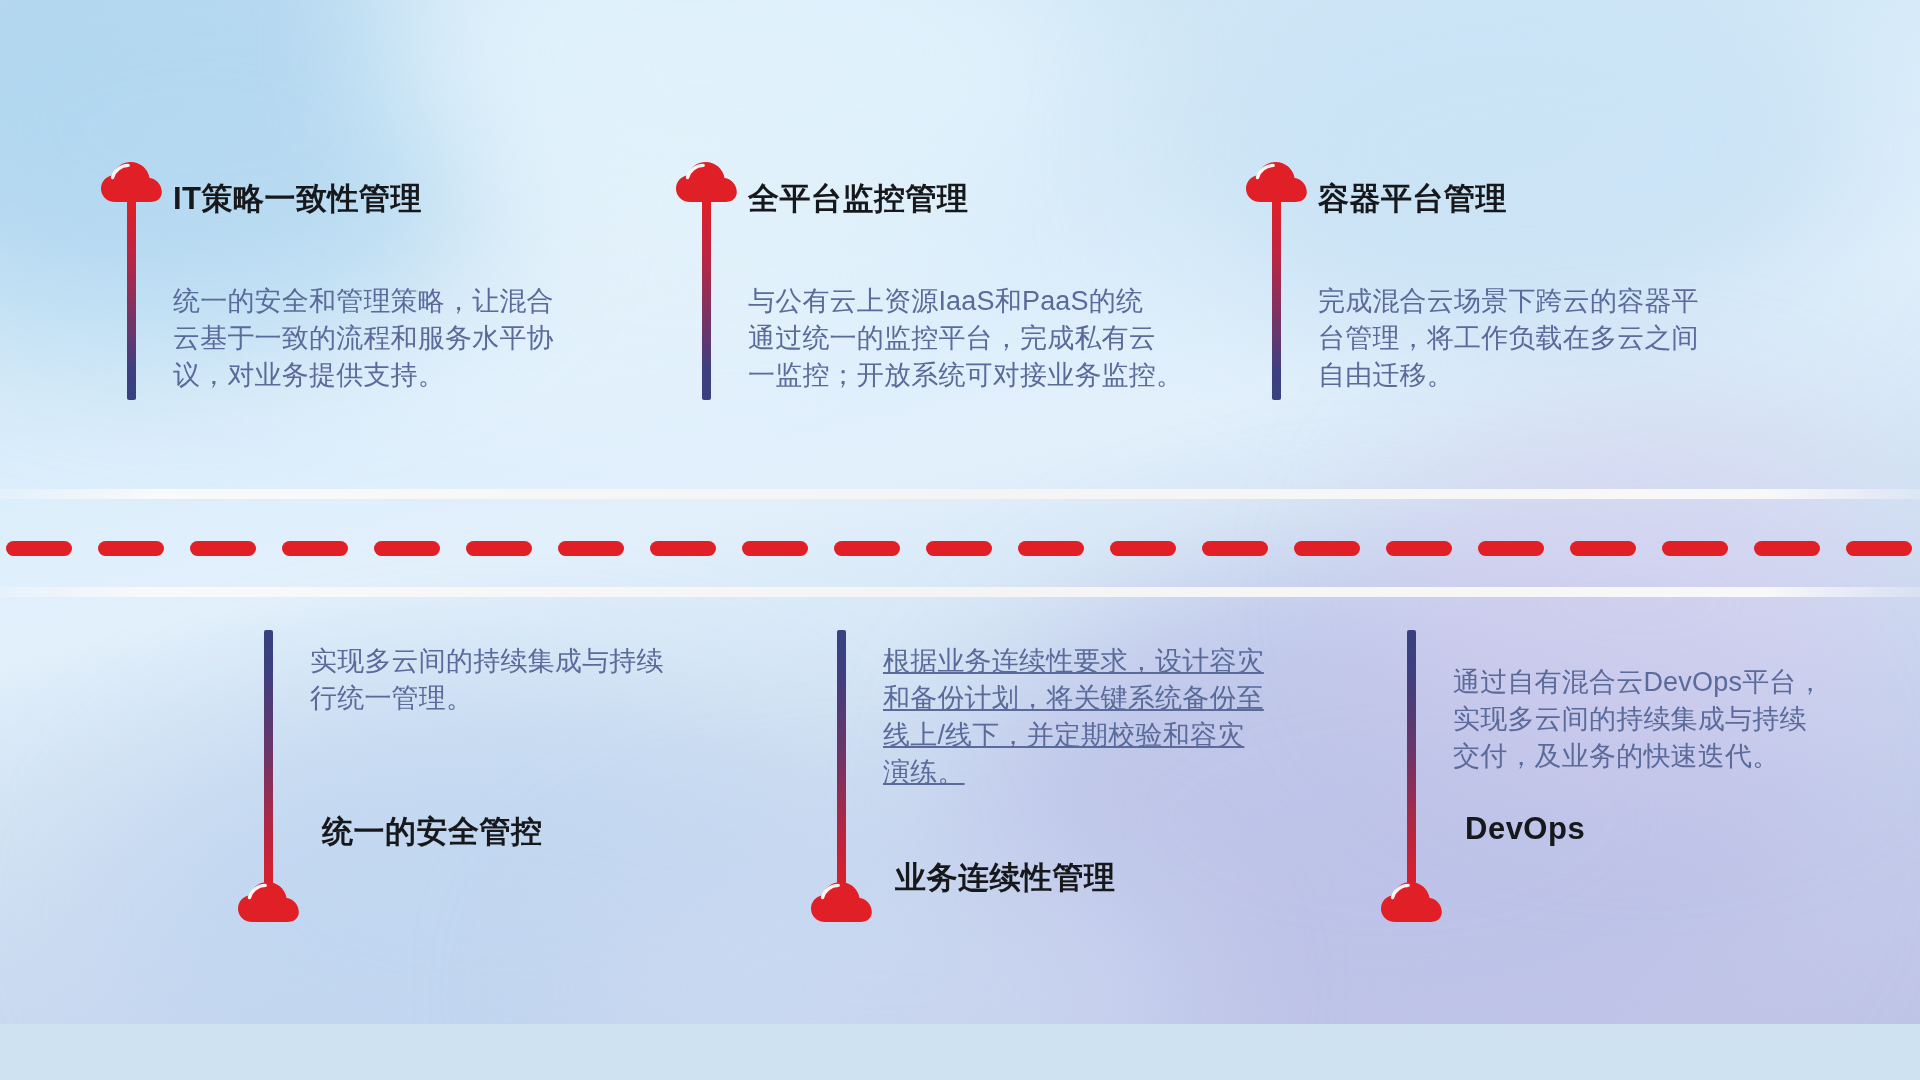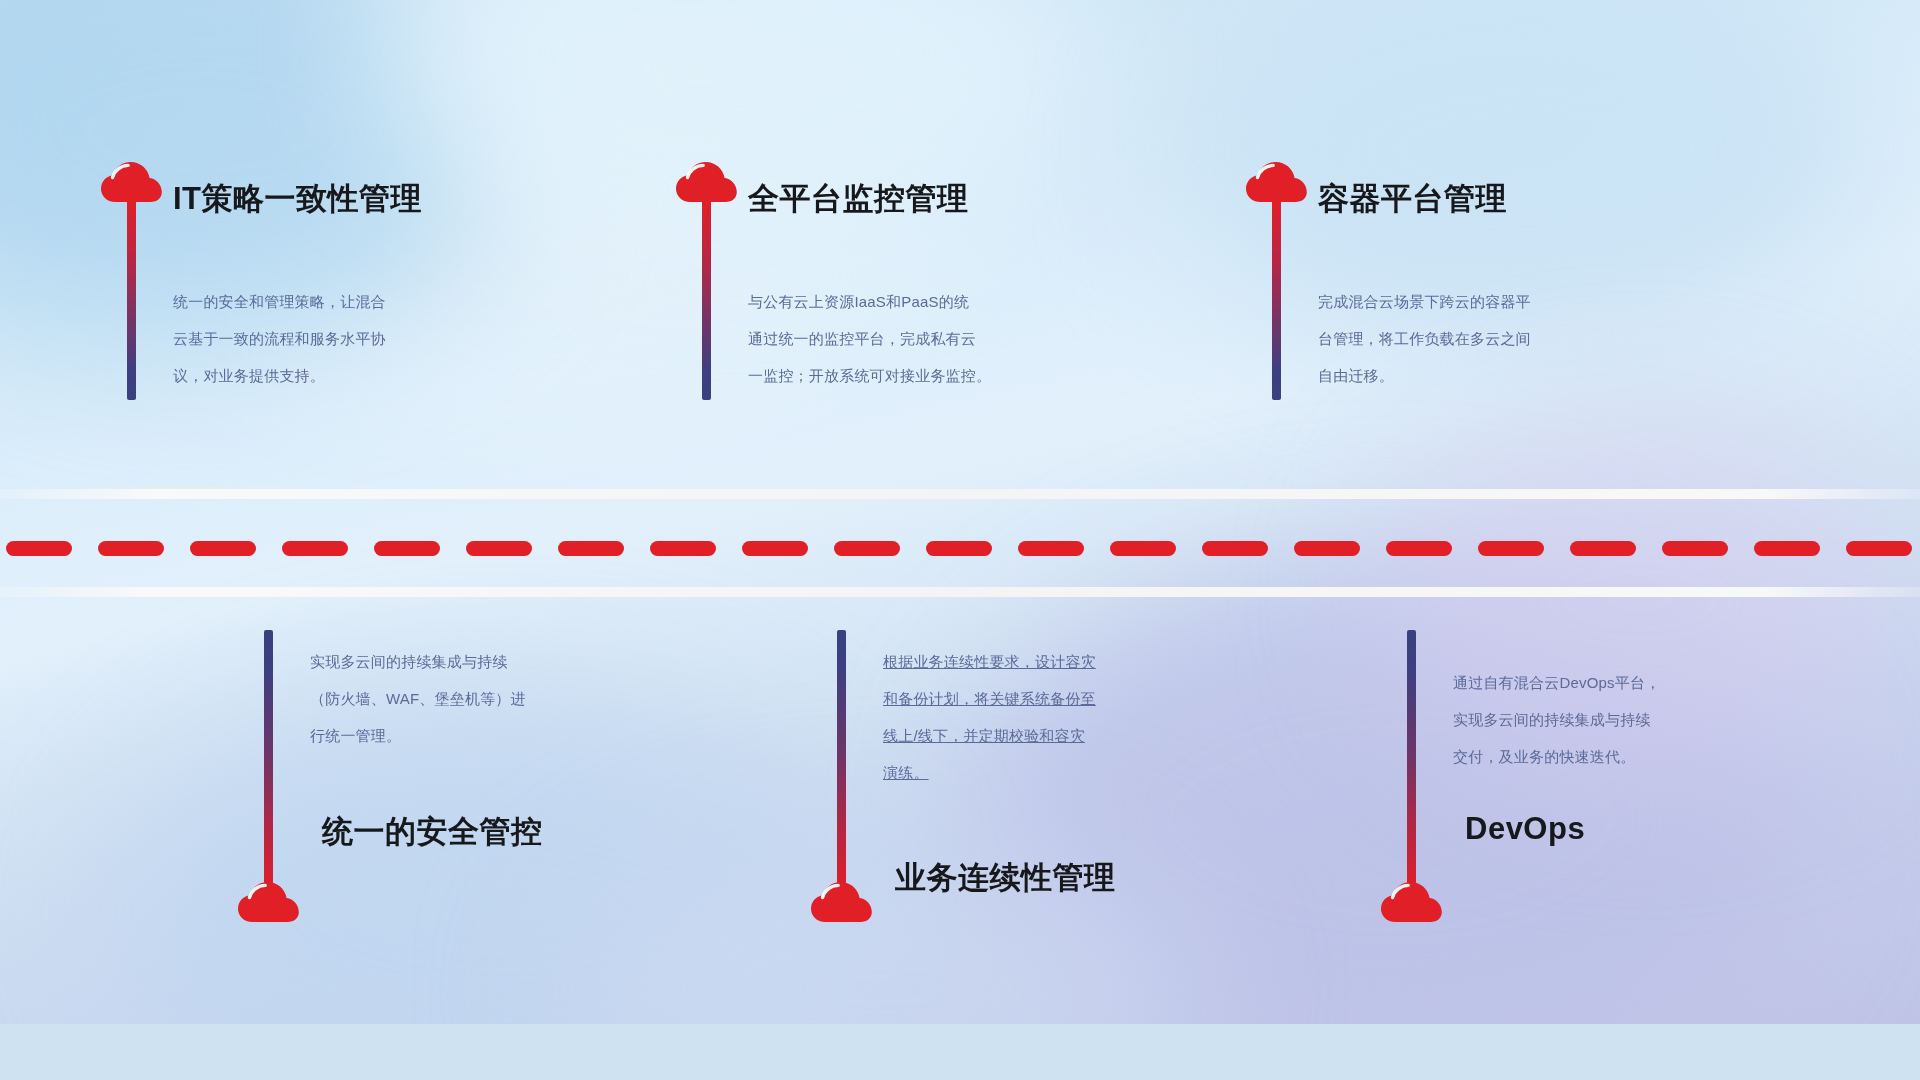--- a/index.html
+++ b/index.html
@@ -97,21 +97,21 @@
     position: absolute;
     font-size: 31px;
     font-weight: bold;
     color: #17181c;
     letter-spacing: 0.5px;
     white-space: nowrap;
   }
 
   .body {
     position: absolute;
-    font-size: 15px;
+    font-size: 27px;
     line-height: 37px;
     color: #5a6a9a;
     width: 340px;
     letter-spacing: 0.2px;
   }
   .body .ln { display: block; white-space: nowrap; }
 </style>
 </head>
 <body>
 
@@ -202,21 +202,20 @@
   <div class="col" style="left:237px; top:630px;">
     <div class="stem up" style="left:27px; top:0; height:254px;"></div>
     <div class="cloud" style="left:0; top:250px;">
       <svg viewBox="0 0 64 46" xmlns="http://www.w3.org/2000/svg">
         <path d="M15.5 42 C6.6 42 1 35.8 1 28.4 C1 21.6 6.2 16 13 15.2 C15.1 7.4 22.3 2 30.7 2 C40.2 2 48.2 8.9 49.6 18 C56.6 19 61.8 24.9 61.8 32 C61.8 38 57.4 42 50.2 42 Z" fill="#e01f26"></path>
         <path d="M12.5 17.5 C14.6 10.2 20.8 5.6 28.2 5.4" fill="none" stroke="#ffffff" stroke-width="3.4" stroke-linecap="round" opacity="0.95"></path>
       </svg>
     </div>
     <div class="body" style="left:73px; top:13px;">
       <span class="ln">实现多云间的持续集成与持续</span>
-      <span class="ln">（防火墙、WAF、堡垒机等）进</span>
       <span class="ln">行统一管理。</span>
     </div>
     <div class="heading" style="left:85px; top:181px;">统一的安全管控</div>
   </div>
 
   <div class="col" style="left:810px; top:630px;">
     <div class="stem up" style="left:27px; top:0; height:254px;"></div>
     <div class="cloud" style="left:0; top:250px;">
       <svg viewBox="0 0 64 46" xmlns="http://www.w3.org/2000/svg">
         <path d="M15.5 42 C6.6 42 1 35.8 1 28.4 C1 21.6 6.2 16 13 15.2 C15.1 7.4 22.3 2 30.7 2 C40.2 2 48.2 8.9 49.6 18 C56.6 19 61.8 24.9 61.8 32 C61.8 38 57.4 42 50.2 42 Z" fill="#e01f26"></path>

